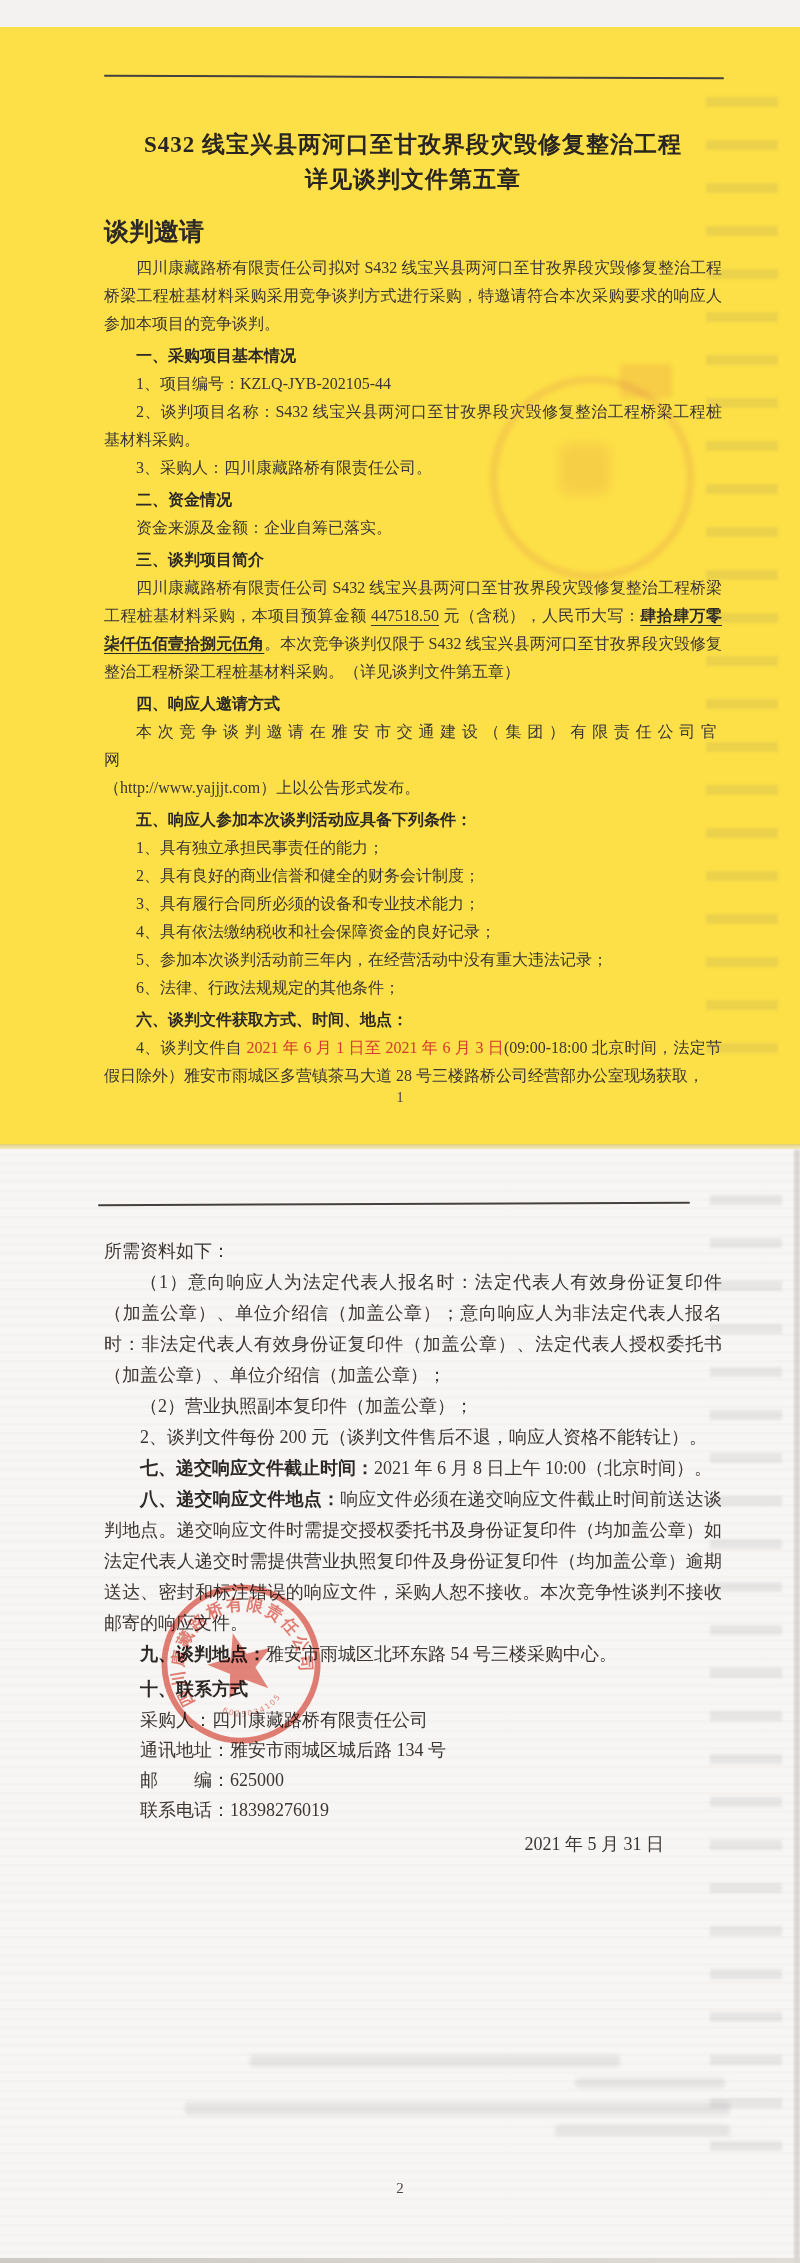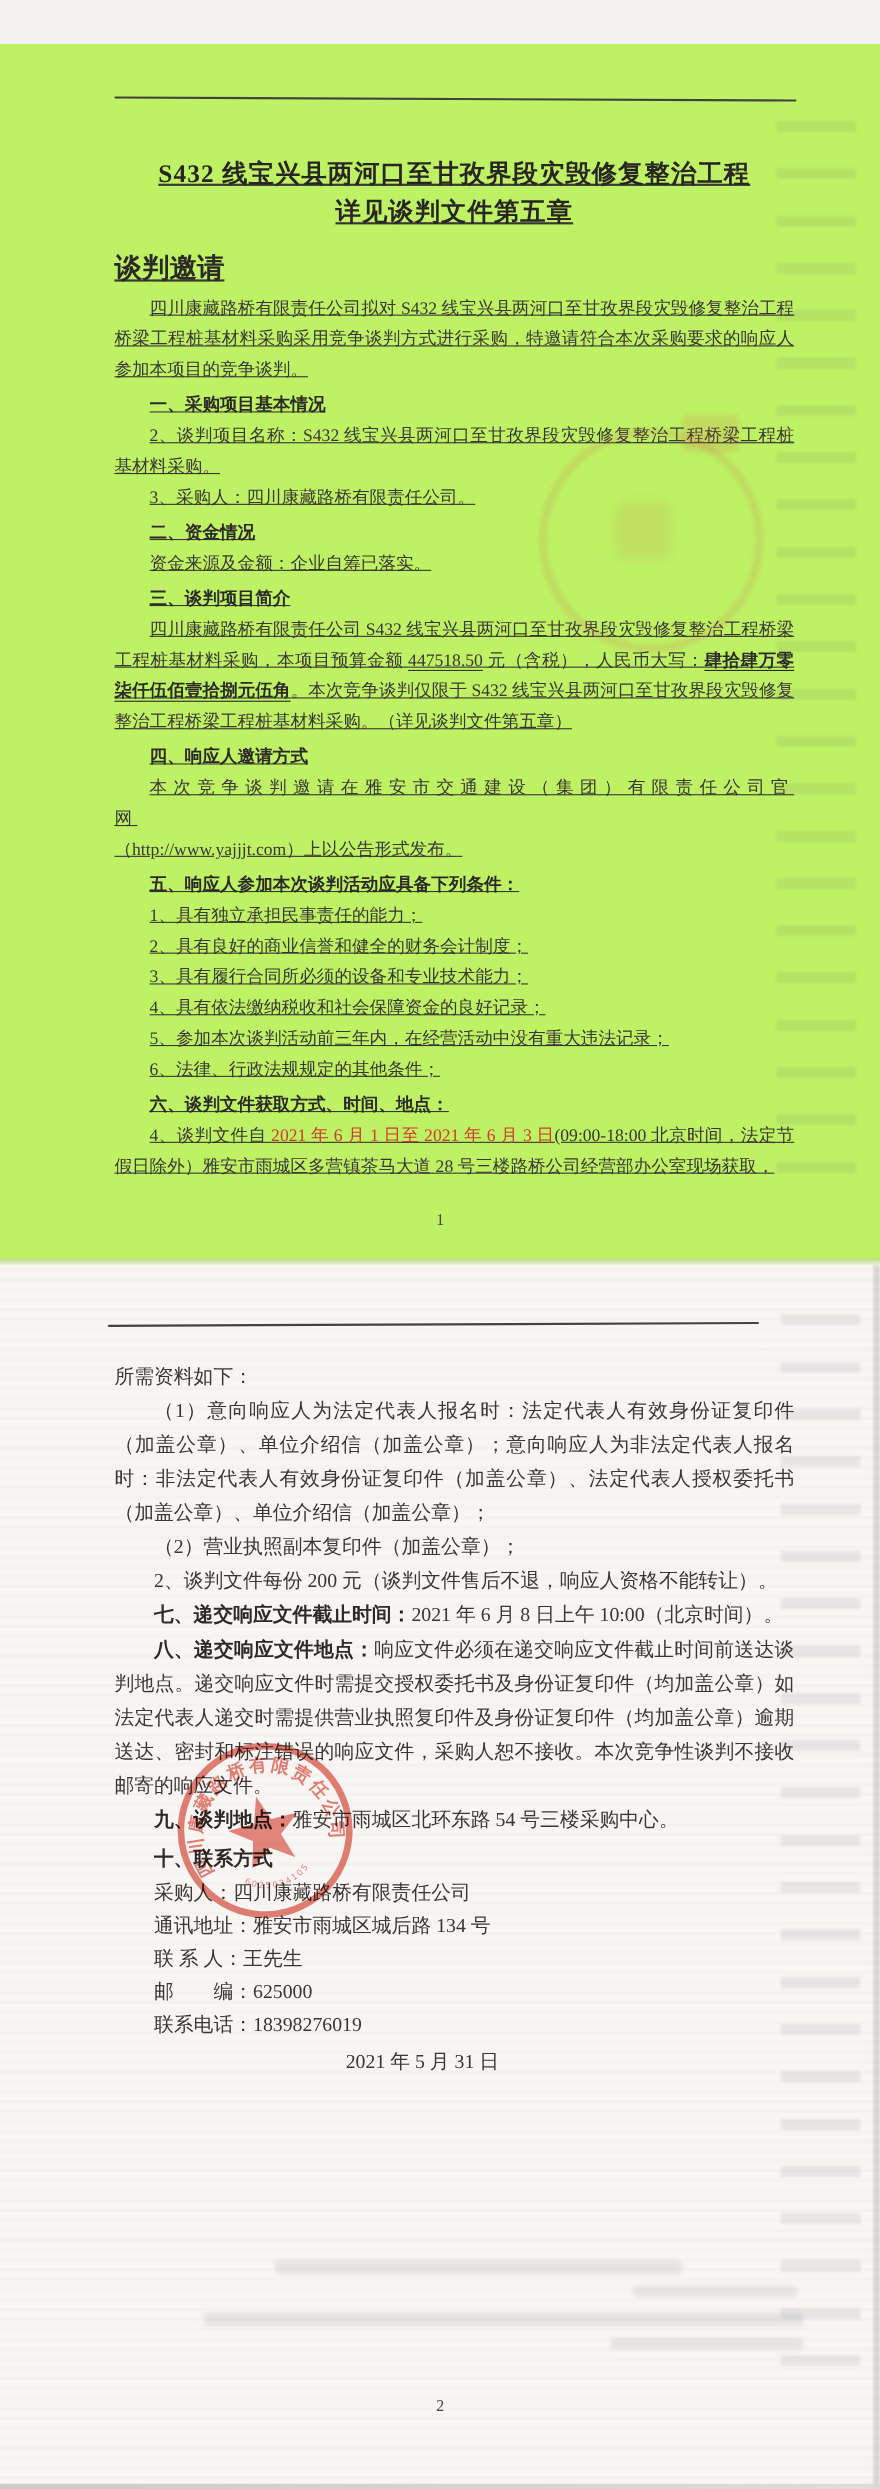--- a/index.html
+++ b/index.html
@@ -3,21 +3,21 @@
 <meta charset="utf-8">
 <style>
   html,body { margin:0; padding:0; }
   .canvas {
     position:relative; width:800px; height:2263px;
     background:#f3f2f0; overflow:hidden;
     font-family:"Liberation Serif","DejaVu Serif",serif;
     color:#3a3633;
   }
   .page { position:absolute; left:0; width:800px; }
-  .page1 { top:40px; height:1122px; background:#bef264;text-decoration:underline; }
+  .page1 { top:27px; height:1122px; background:#fde047; }
   .page2 {
     top:1150px; height:1113px; background:#f8f6f4;
     background-image:repeating-linear-gradient(0deg, rgba(214,193,193,0.08) 0 3px, rgba(255,255,255,0) 3px 9px);
   }
   .seam { position:absolute; top:1144px; left:0; width:800px; height:8px;
     background:linear-gradient(180deg, rgba(190,185,180,0.45), rgba(255,255,255,0.9)); }
   .bottom-edge { position:absolute; bottom:0; left:0; width:800px; height:5px;
     background:linear-gradient(90deg,#c4bfb9,#dad6d1); opacity:.8; }
   .right-edge { position:absolute; top:0; right:0; width:6px; height:100%;
     background:rgba(150,145,140,.30); filter:blur(1px); }
@@ -35,21 +35,21 @@
   .title { margin:100px 0 0; text-align:center; font-weight:bold; color:#282522;
     font-size:23px; line-height:35px; letter-spacing:1px; }
   .subtitle { margin:21px 0 0; text-align:left; font-weight:bold; color:#2c2927;
     font-size:25px; line-height:27px; text-indent:0; }
   .intro { margin-top:9px !important; }
   .red { color:#d23a2c; }
   .u { text-decoration:underline; text-underline-offset:4px; }
   .stretch { letter-spacing:5px; }
   .noindent { text-indent:0 !important; }
   .contact p { line-height:30px; }
-  .date { text-align:center; padding-right:58px; text-indent:0 !important; margin-top:4px !important; }
+  .date { text-align:right; padding-right:58px; text-indent:0 !important; margin-top:4px !important; }
   .pagenum { position:absolute; left:0; width:100%; text-align:center;
     font-size:15px; color:#4a4643; }
   .pn1 { top:1062px; }
   .pn2 { top:1030px; }
 
   
   .bleed-col { position:absolute; width:72px;
     background:repeating-linear-gradient(180deg, rgba(95,95,105,0.11) 0 10px, rgba(0,0,0,0) 10px 43px);
     filter:blur(1.6px); }
   .bc1 { right:22px; top:70px; height:960px; }
@@ -83,20 +83,21 @@
     <div class="content p1-body">
       <h1 class="title">
         <span>S432 线宝兴县两河口至甘孜界段灾毁修复整治工程</span><br>
         <span>详见谈判文件第五章</span>
       </h1>
       <div class="subtitle">谈判邀请</div>
 
       <p class="intro">四川康藏路桥有限责任公司拟对 S432 线宝兴县两河口至甘孜界段灾毁修复整治工程桥梁工程桩基材料采购采用竞争谈判方式进行采购，特邀请符合本次采购要求的响应人参加本项目的竞争谈判。</p>
 
       <p class="h">一、采购项目基本情况</p>
+      <p>1、项目编号：KZLQ-JYB-202105-44</p>
       <p>2、谈判项目名称：S432 线宝兴县两河口至甘孜界段灾毁修复整治工程桥梁工程桩基材料采购。</p>
       <p>3、采购人：四川康藏路桥有限责任公司。</p>
 
       <p class="h">二、资金情况</p>
       <p>资金来源及金额：企业自筹已落实。</p>
 
       <p class="h">三、谈判项目简介</p>
       <p><span>四川康藏路桥有限责任公司 S432 线宝兴县两河口至甘孜界段灾毁修复整治工程桥梁工程桩基材料采购，本项目预算金额 </span><span class="u">447518.50</span><span> 元（含税），人民币大写：</span><span class="u bold">肆拾肆万零柒仟伍佰壹拾捌元伍角</span><span>。本次竞争谈判仅限于 S432 线宝兴县两河口至甘孜界段灾毁修复整治工程桥梁工程桩基材料采购。（详见谈判文件第五章）</span></p>
 
       <p class="h">四、响应人邀请方式</p>
@@ -137,21 +138,20 @@
       <p><span class="bold">七、递交响应文件截止时间：</span><span>2021 年 6 月 8 日上午 10:00（北京时间）。</span></p>
 
       <p><span class="bold">八、递交响应文件地点：</span><span>响应文件必须在递交响应文件截止时间前送达谈判地点。递交响应文件时需提交授权委托书及身份证复印件（均加盖公章）如法定代表人递交时需提供营业执照复印件及身份证复印件（均加盖公章）逾期送达、密封和标注错误的响应文件，采购人恕不接收。本次竞争性谈判不接收邮寄的响应文件。</span></p>
 
       <p><span class="bold">九、谈判地点：</span><span>雅安市雨城区北环东路 54 号三楼采购中心。</span></p>
 
       <p class="h">十、联系方式</p>
       <div class="contact">
         <p>采购人：四川康藏路桥有限责任公司</p>
         <p>通讯地址：雅安市雨城区城后路 134 号</p>
-        <p>联 系 人：王先生</p>
         <p>邮　　编：625000</p>
         <p>联系电话：18398276019</p>
       </div>
       <p class="date">2021 年 5 月 31 日</p>
     </div>
 
     <svg class="seal" viewBox="0 0 200 200">
       <defs>
         <path id="sealTextArc" d="M 36,128 A 68,68 0 1 1 164,128" fill="none"></path>
         <path id="sealCodeArc" d="M 55,138 A 55,55 0 0 0 145,138" fill="none"></path>

